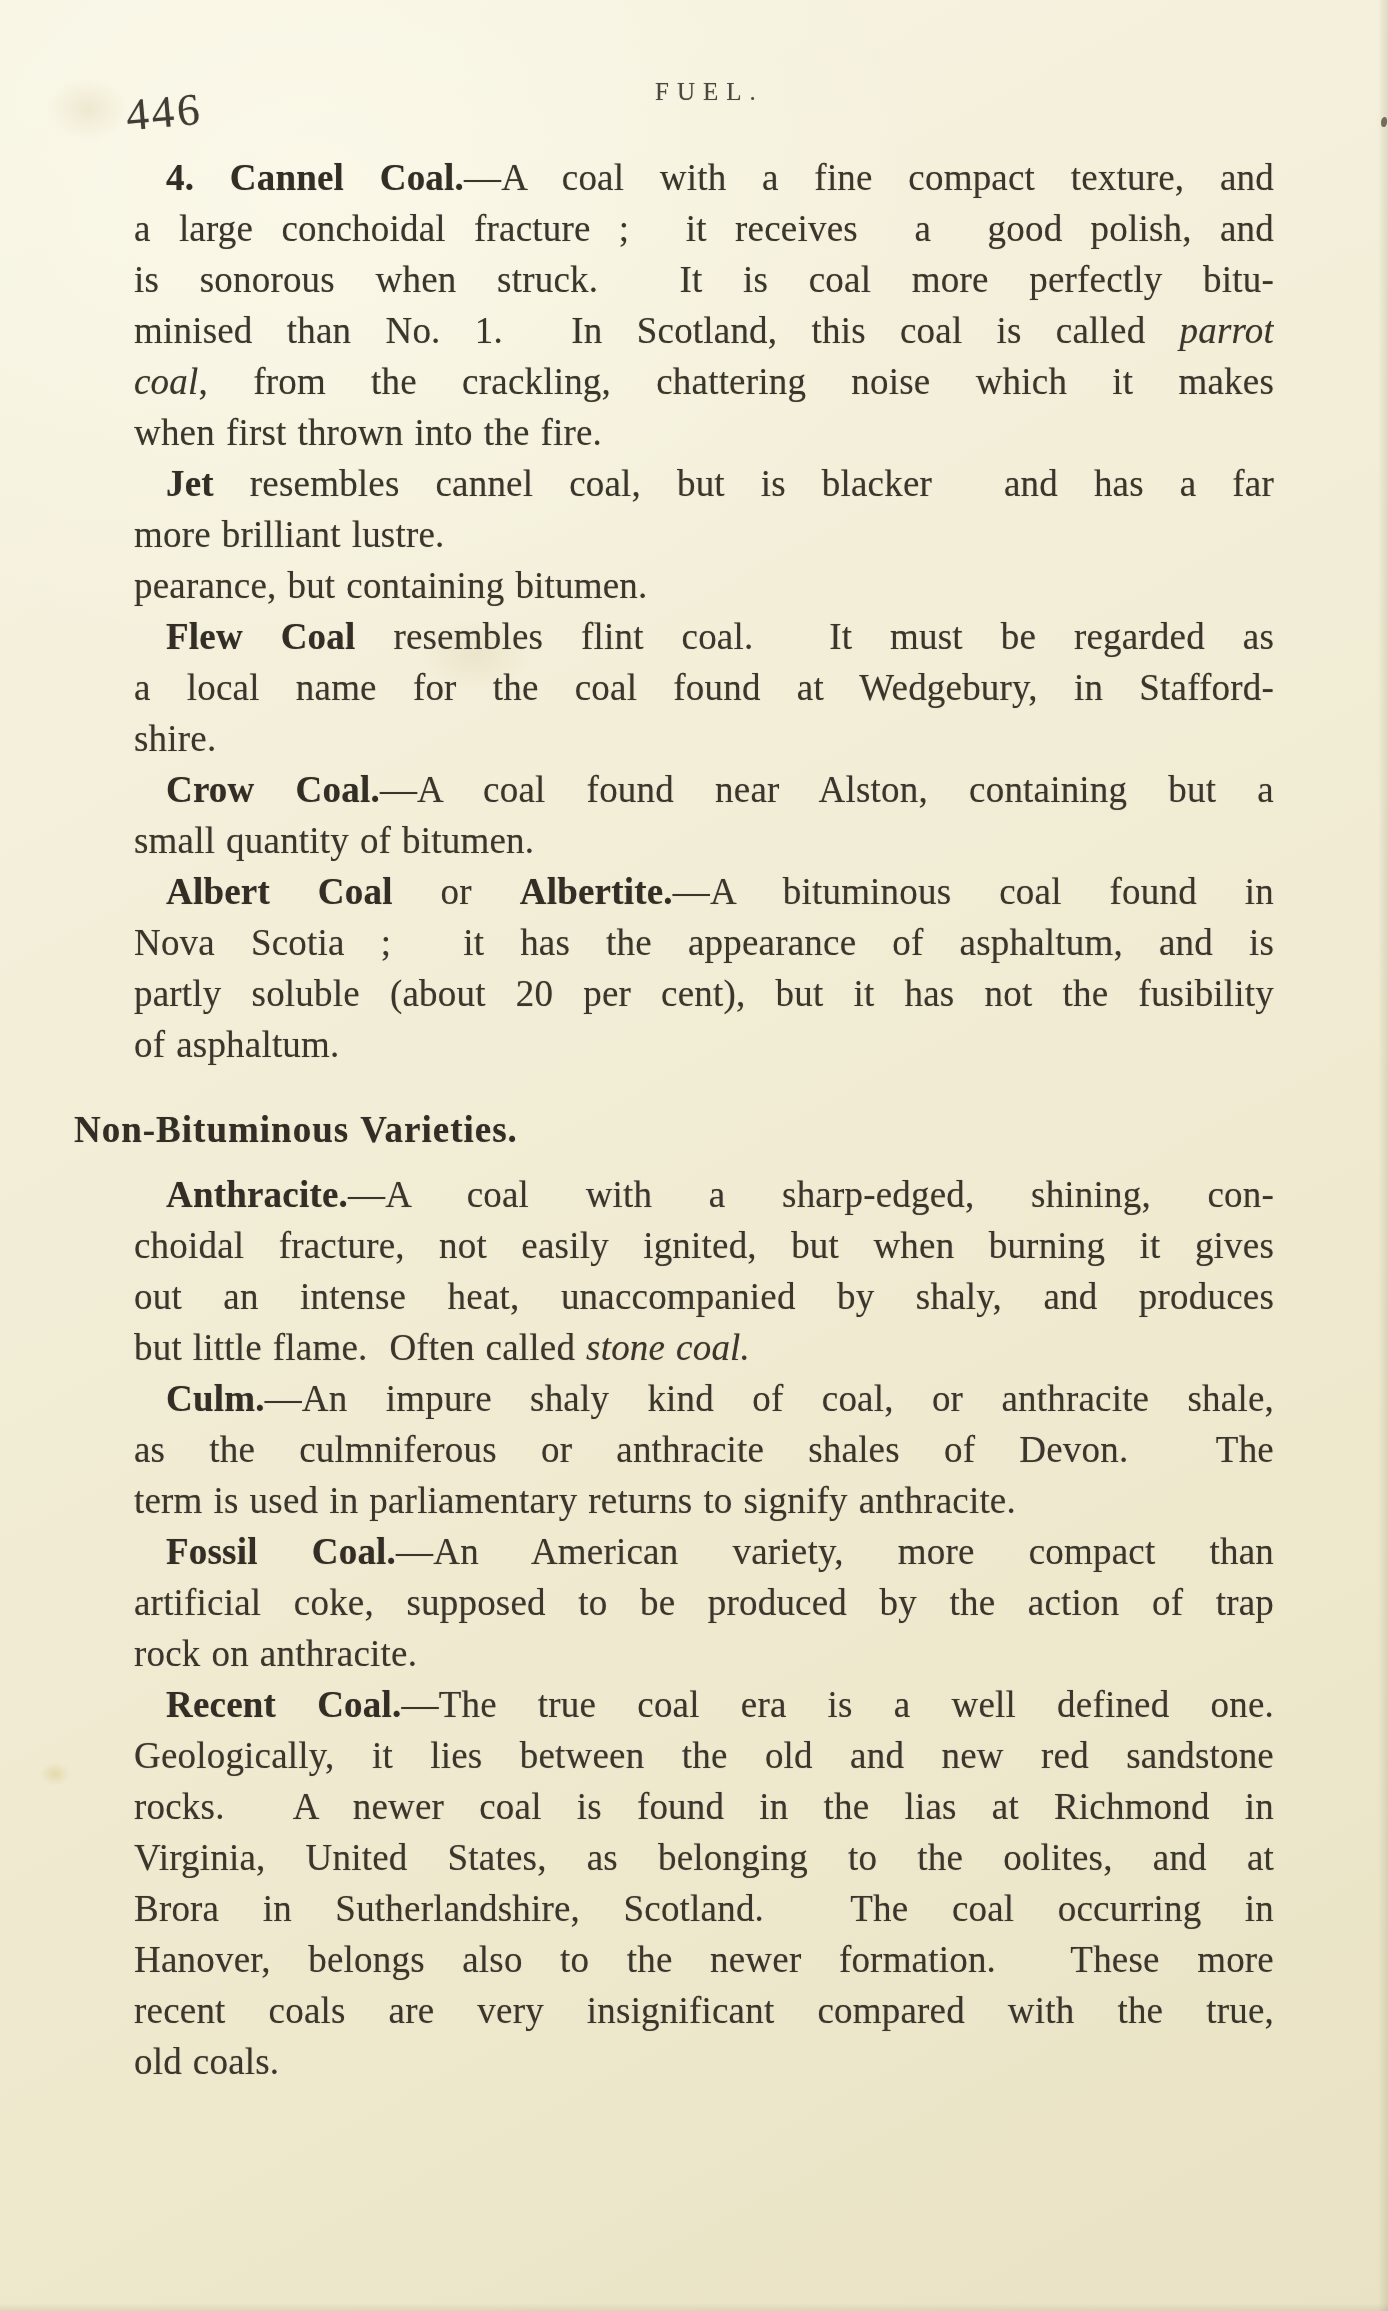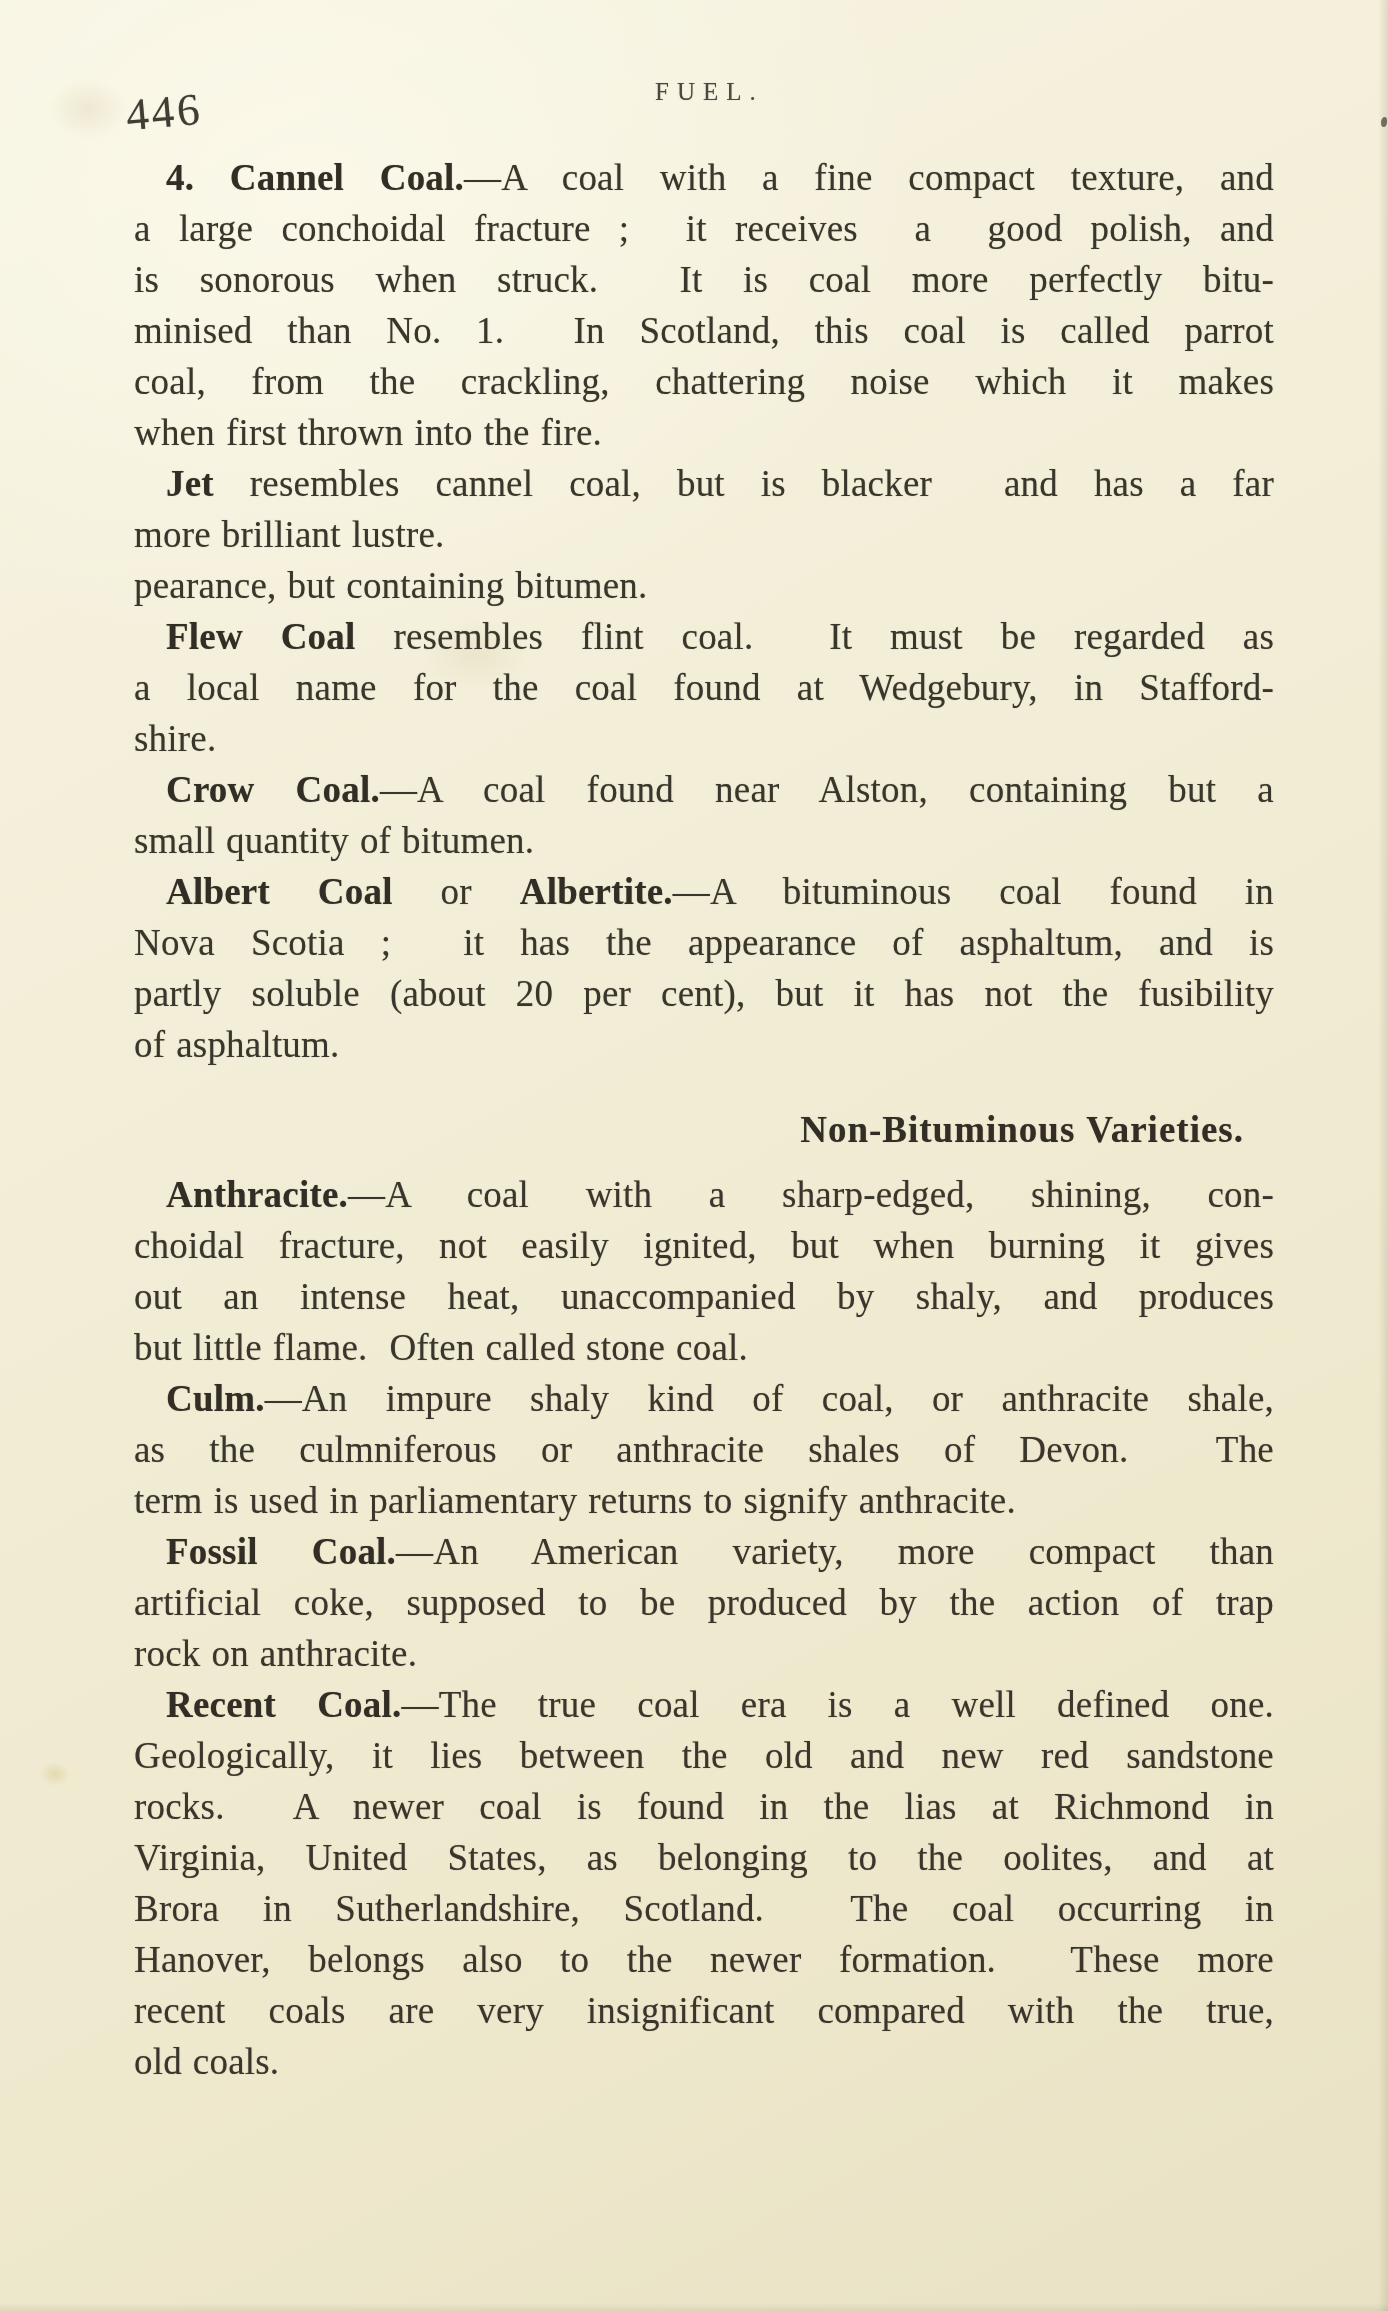--- a/index.html
+++ b/index.html
@@ -67,25 +67,25 @@
     height: 51px;
     overflow: hidden;
     text-align: justify;
     text-align-last: justify;
     white-space: pre-wrap;
     margin-left: 30px;
   }
   .line.first { text-indent: 32px; }
   .line.last  { text-align-last: left; }
   .bold   { font-weight: bold; color: #322e25; }
-  .italic { }
+  .italic { font-style: italic; }
   .section-heading {
     margin: 34px 0 14px 0;
     line-height: 51px; height: 51px;
-    text-align: right;
+    text-align: left;
     font-weight: bold;
     color: #322e25;
     letter-spacing: 1px;
     transform: translateX(-30px);
   }
 </style>
 </head>
 <body>
 
 <div class="edge-right"></div>

